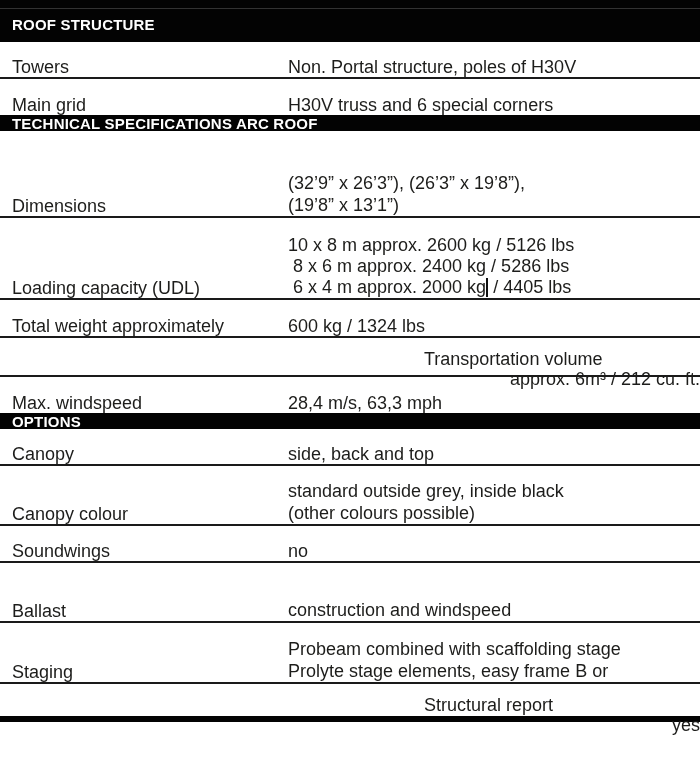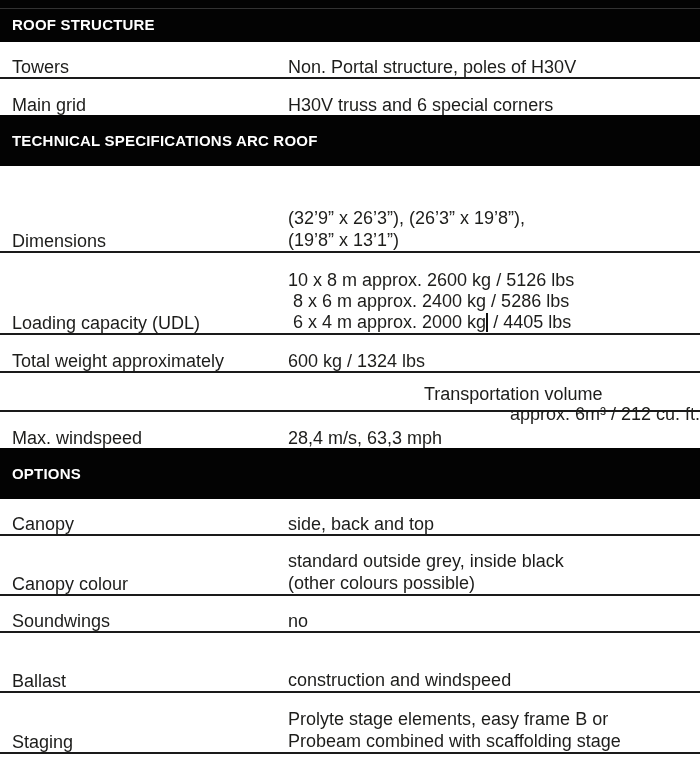--- a/index.html
+++ b/index.html
@@ -16,21 +16,21 @@
     background:#030303;color:#ffffff;
     font-weight:bold;font-size:15px;letter-spacing:0.2px;
     display:flex;align-items:center;
     padding-left:12px;box-sizing:border-box;
   }
   .bar-top{height:42px;position:relative;padding-top:7px;}
   .bar-top .hairline{
     position:absolute;top:8px;left:0;right:0;height:1px;
     background:#5a5a5a;opacity:.55;
   }
-  .bar-mid{height:51px;}
+  .bar-mid{height:16px;}
 
   
   .row{display:flex;box-sizing:border-box;align-items:flex-end;}
   .label{
     width:288px;min-width:288px;box-sizing:border-box;
     padding-left:12px;font-size:18px;line-height:20px;
   }
   .value{flex:1;font-size:18px;line-height:20px;}
   .vline{white-space:pre;}
   .v21 .vline{line-height:21px;}
@@ -157,22 +157,22 @@
     <div class="label">Ballast</div>
     <div class="value">
       <div class="vline">construction and windspeed</div>
     </div>
   </div>
   <div class="divider"></div>
 
   <div class="row rh59 v22">
     <div class="label">Staging</div>
     <div class="value">
+      <div class="vline">Probeam combined with scaffolding stage</div>
       <div class="vline">Prolyte stage elements, easy frame B or</div>
-      <div class="vline">Probeam combined with scaffolding stage</div>
     </div>
   </div>
   <div class="divider"></div>
 
   <div class="row rh32">
     <div class="label">Structural report</div>
     <div class="value">
       <div class="vline">yes</div>
     </div>
   </div>

